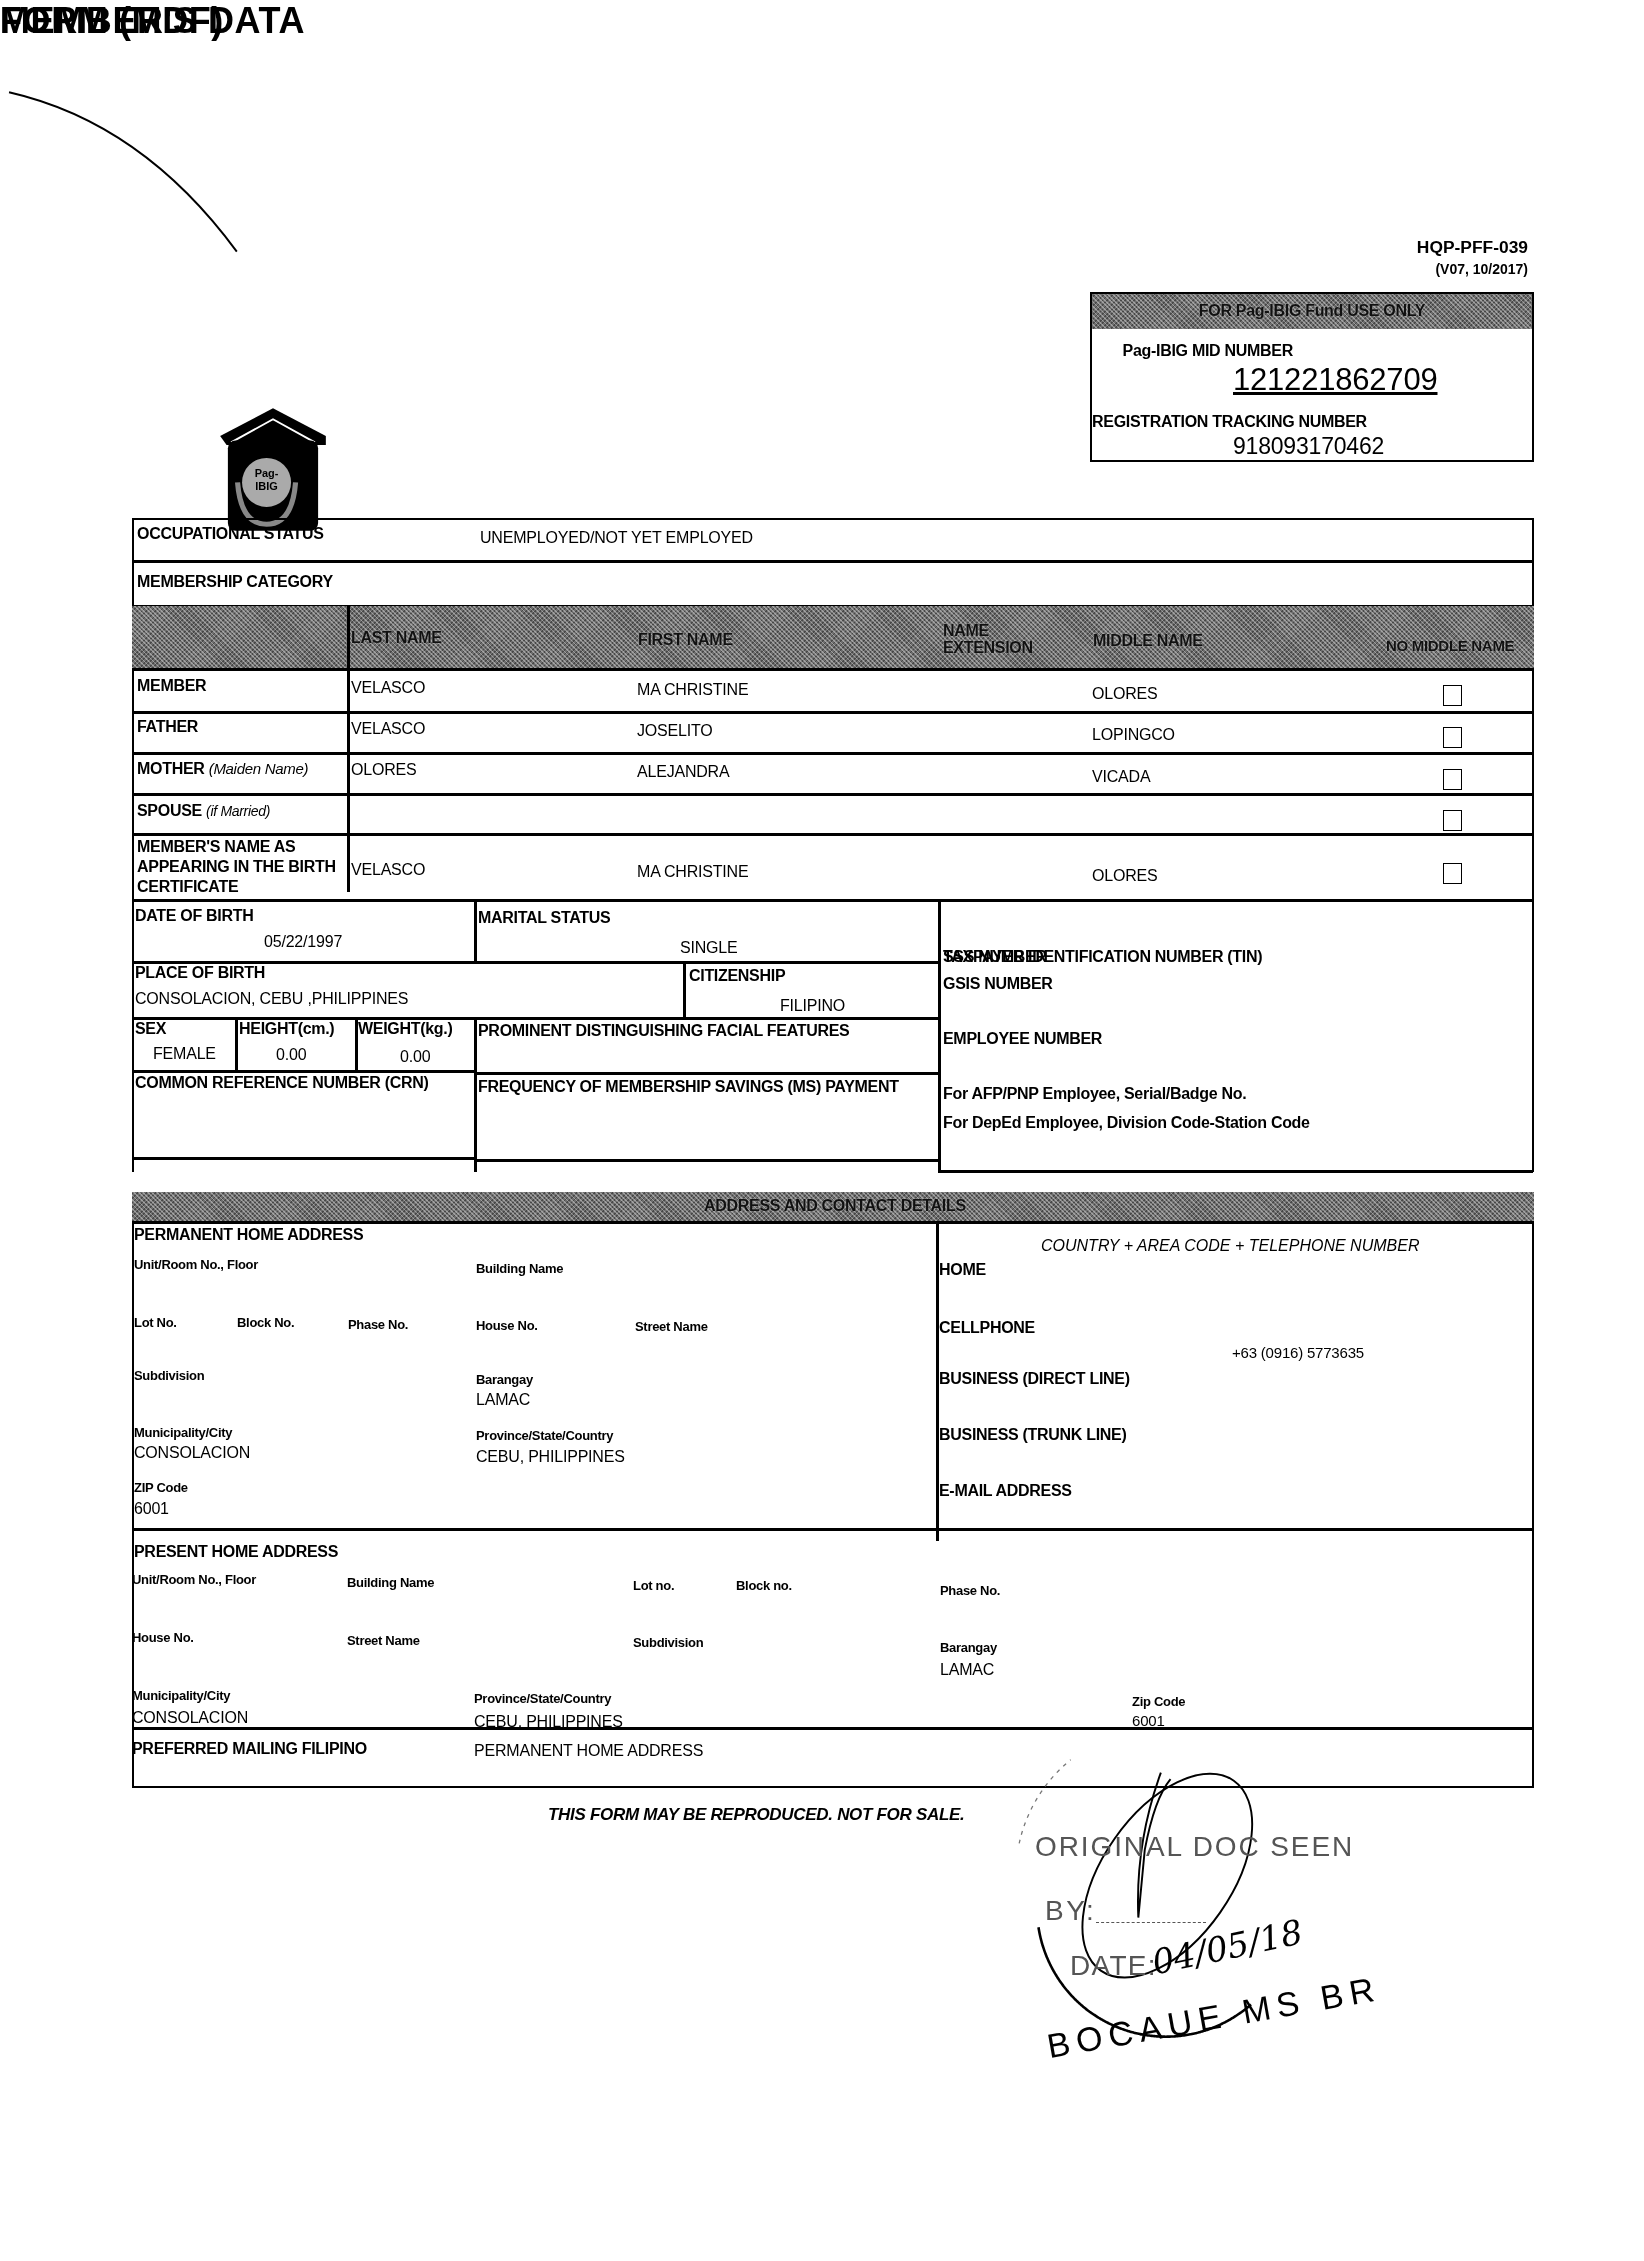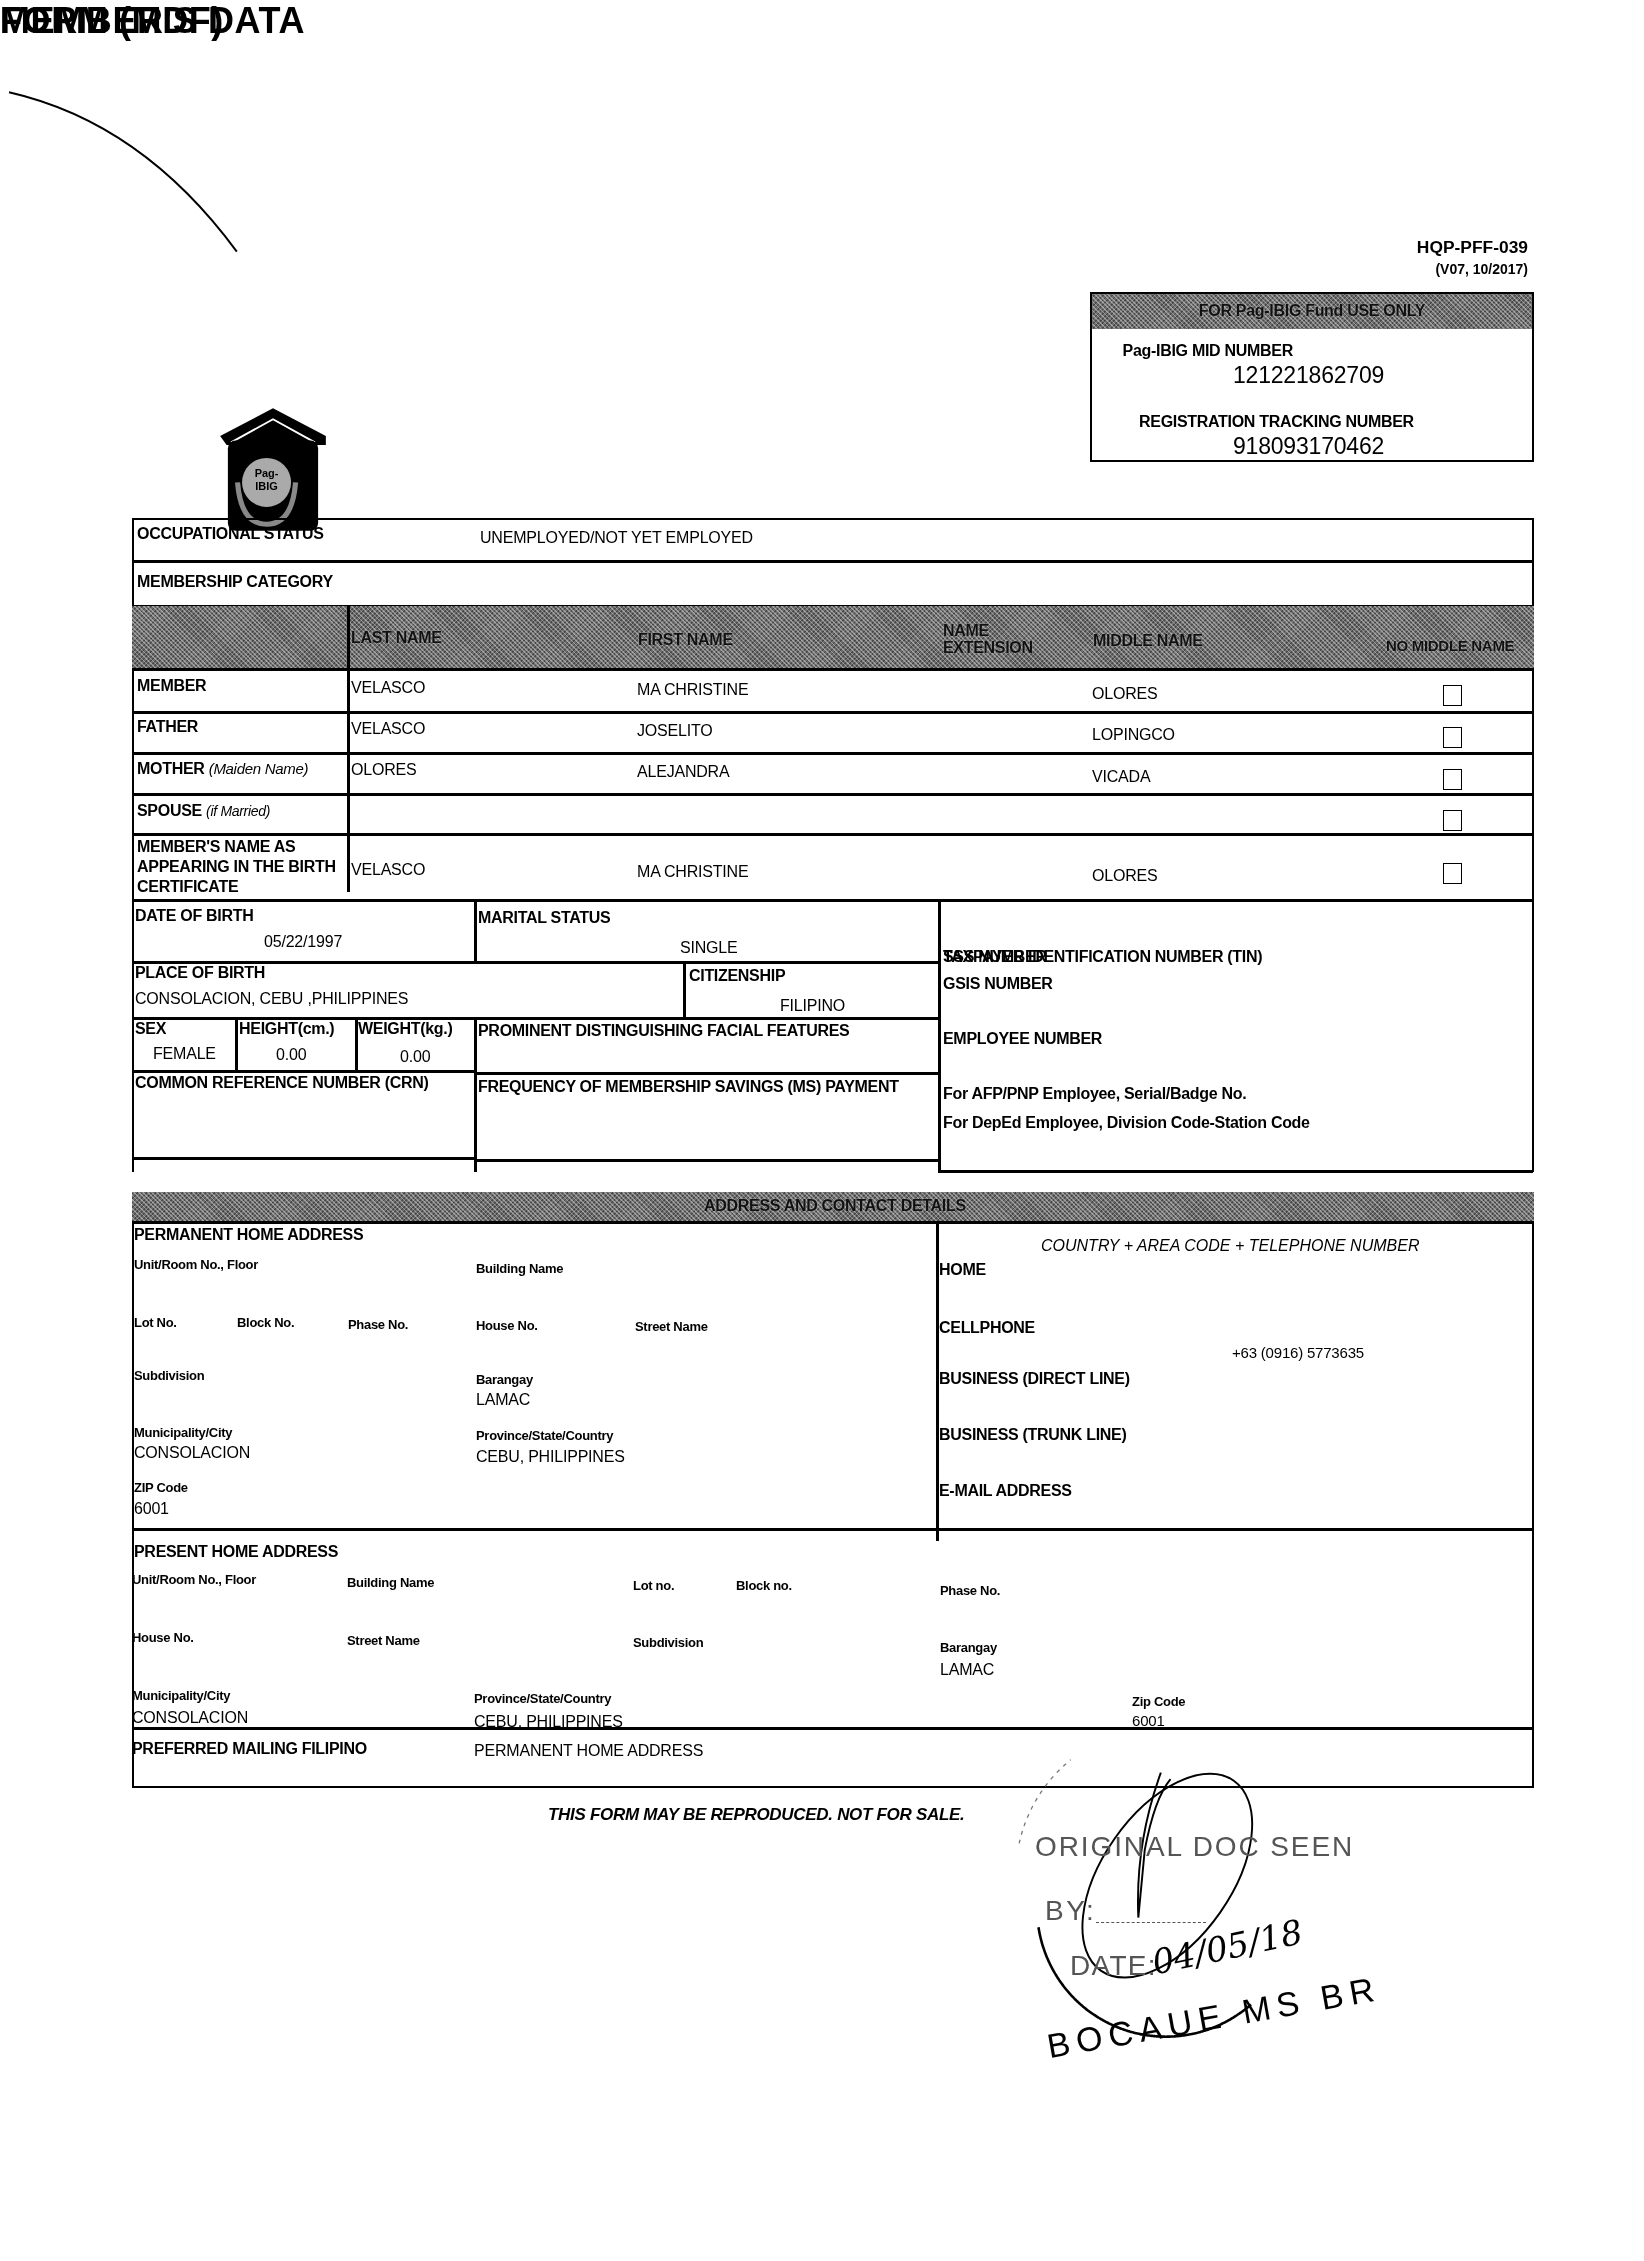--- a/index.html
+++ b/index.html
@@ -43,22 +43,22 @@
 <div class="title" style="left:745;top:470">MEMBER'S DATA</div>
 <div class="title" style="left:815;top:565">FORM (MDF)</div>
 
 <div class="abs" style="right:116px;top:237px;font-weight:bold;font-size:17.4px;padding-left:32px;">HQP-PFF-039</div>
 <div class="abs" style="right:116px;top:261px;font-weight:bold;font-size:14px;">(V07, 10/2017)</div>
 
 <div class="box" style="left:1090px;top:292px;width:444px;height:170px;">
   <div class="shade" style="left:0;top:0;width:100%;height:35px;"></div>
   <div class="shade-txt" style="left:0;width:100%;text-align:center;top:7.7px;">FOR Pag-IBIG Fund USE ONLY</div>
   <div class="lbl" style="left:2.6px;top:48px;margin-left:28px;">Pag-IBIG MID NUMBER</div>
-  <div class="val" style="left:141px;top:68px;font-size:23px;">121221862709</div>
-  <div class="lbl" style="left:18px;top:119px;padding-left:29px;">REGISTRATION TRACKING NUMBER</div>
+  <div class="val" style="left:141px;top:68px;font-size:31px;text-decoration:underline;">121221862709</div>
+  <div class="lbl" style="left:0;top:119px;">REGISTRATION TRACKING NUMBER</div>
   <div class="val" style="left:141px;top:139px;font-size:23px;">918093170462</div>
 </div>
 
 <div class="box" style="left:132px;top:518px;width:1402px;height:654px;border-bottom:none;"></div>
 
 <div class="lbl" style="left:137px;top:525px;">OCCUPATIONAL STATUS</div>
 <div class="val" style="left:480px;top:529px;">UNEMPLOYED/NOT YET EMPLOYED</div>
 <div class="hl" style="left:132px;top:560px;width:1402px;"></div>
 
 <div class="lbl" style="left:137px;top:573px;">MEMBERSHIP CATEGORY</div>

